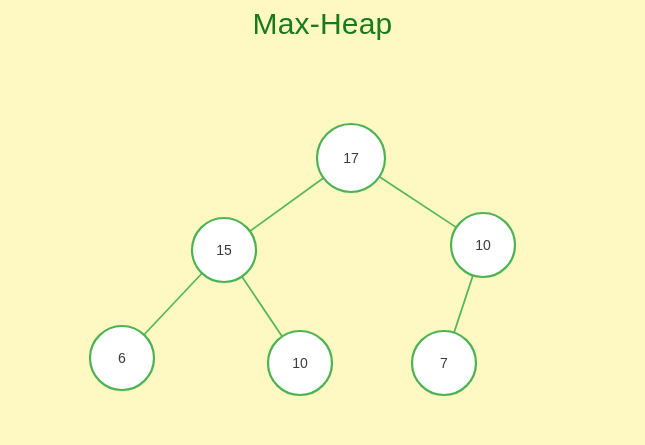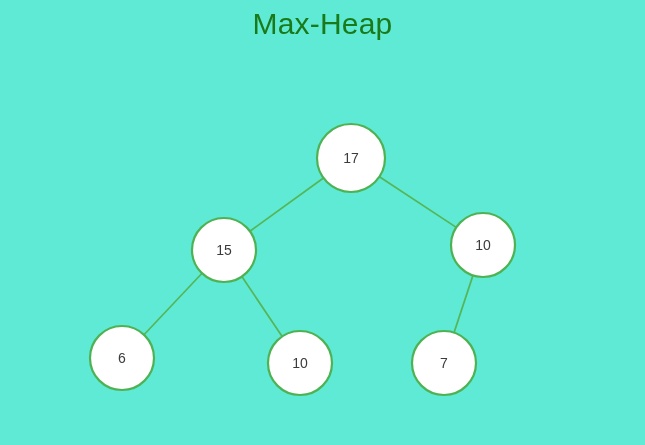--- a/index.html
+++ b/index.html
@@ -11,21 +11,21 @@
     width: 645px;
     height: 445px;
     font-family: "Liberation Sans", sans-serif;
     position: relative;
     overflow: hidden;
   }
   #diagram-root {
     position: relative;
     width: 645px;
     height: 445px;
-    background: #5eead4;
+    background: #fef9c3;
   }
   #diagram-title {
     position: absolute;
     left: 0;
     top: 7px;
     width: 645px;
     text-align: center;
     font-size: 30px;
     font-weight: 400;
     letter-spacing: 0.2px;

